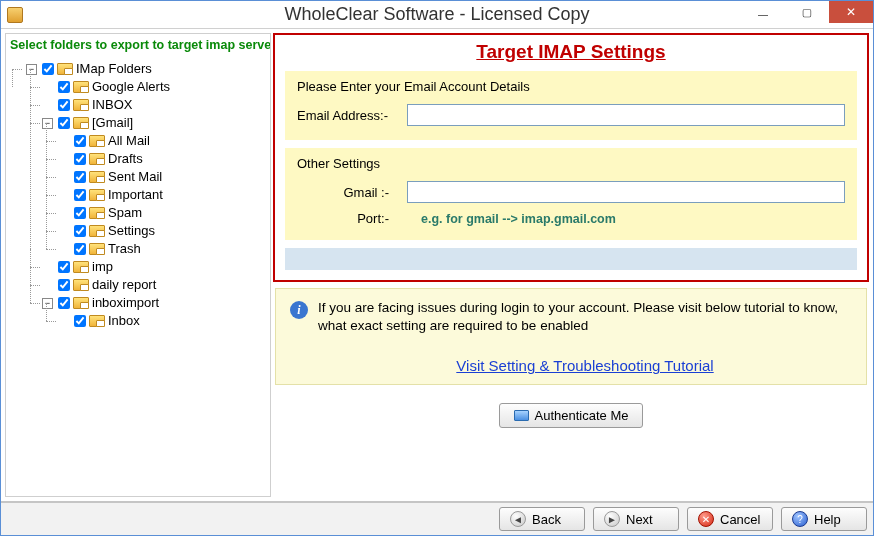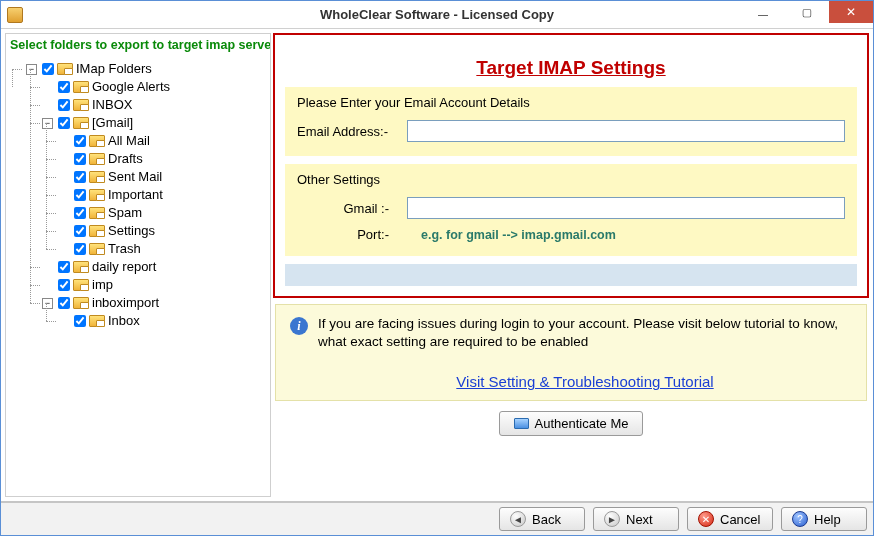--- a/index.html
+++ b/index.html
@@ -33,23 +33,22 @@
     margin-left: 6px;
     background: linear-gradient(180deg,#f7d070,#e0a030);
     border: 1px solid #b07820;
     border-radius: 2px;
   }
   .title-text {
     position: absolute;
     left: 0; right: 0;
     text-align: center;
     color: #333;
-    font-size: 13px;
+    font-size: 18px;
     pointer-events: none;
-    font-weight: bold;
   }
   .win-controls {
     margin-left: auto;
     display: flex;
     height: 100%;
   }
   .win-btn {
     width: 44px;
     height: 22px;
     display: flex;
@@ -167,21 +166,21 @@
   }
   .right-panel {
     flex: 1;
     display: flex;
     flex-direction: column;
     gap: 6px;
     overflow: hidden;
   }
   .settings-box {
     border: 2px solid #c00000;
-    padding: 22px 10px 10px 10px;
+    padding: 6px 10px 10px 10px;
     display: flex;
     flex-direction: column;
     gap: 8px;
   }
   .settings-title {
     color: #c00000;
     font-weight: bold;
     font-size: 19px;
     text-align: center;
     text-decoration: underline;
@@ -267,20 +266,21 @@
   .auth-btn {
     display: inline-flex;
     align-items: center;
     gap: 6px;
     padding: 4px 14px;
     border: 1px solid #9a9a9a;
     background: linear-gradient(180deg,#fdfdfd,#e5e5e5);
     border-radius: 3px;
     font-size: 13px;
     cursor: pointer;
+    margin-top: 8px;
   }
   .auth-folder {
     width: 15px; height: 11px;
     background: linear-gradient(180deg,#a7d3ff,#4b90e2);
     border: 1px solid #2a6bb0;
     border-radius: 1px;
   }
   .wizard-footer {
     border-top: 2px solid #c5c5c5;
     background: #f2f2f2;
@@ -413,27 +413,27 @@
                         <input type="checkbox" class="cb" checked="" style="">
                         <span class="folder-icon"></span>
                         <span>Trash</span>
                       </span></li>
                 </ul>
               </li>
               <li><span class="node">
                     <span class="toggle blank"></span>
                     <input type="checkbox" class="cb" checked="" style="">
                     <span class="folder-icon"></span>
-                    <span>daily report</span>
+                    <span>imp</span>
                   </span></li>
               <li><span class="node">
                     <span class="toggle blank"></span>
                     <input type="checkbox" class="cb" checked="" style="">
                     <span class="folder-icon"></span>
-                    <span>imp</span>
+                    <span>daily report</span>
                   </span></li>
               <li>
                 <span class="node">
                     <span class="toggle">−</span>
                     <input type="checkbox" class="cb" checked="" style="">
                     <span class="folder-icon"></span>
                     <span>inboximport</span>
                   </span>
                 <ul>
                   <li><span class="node">

